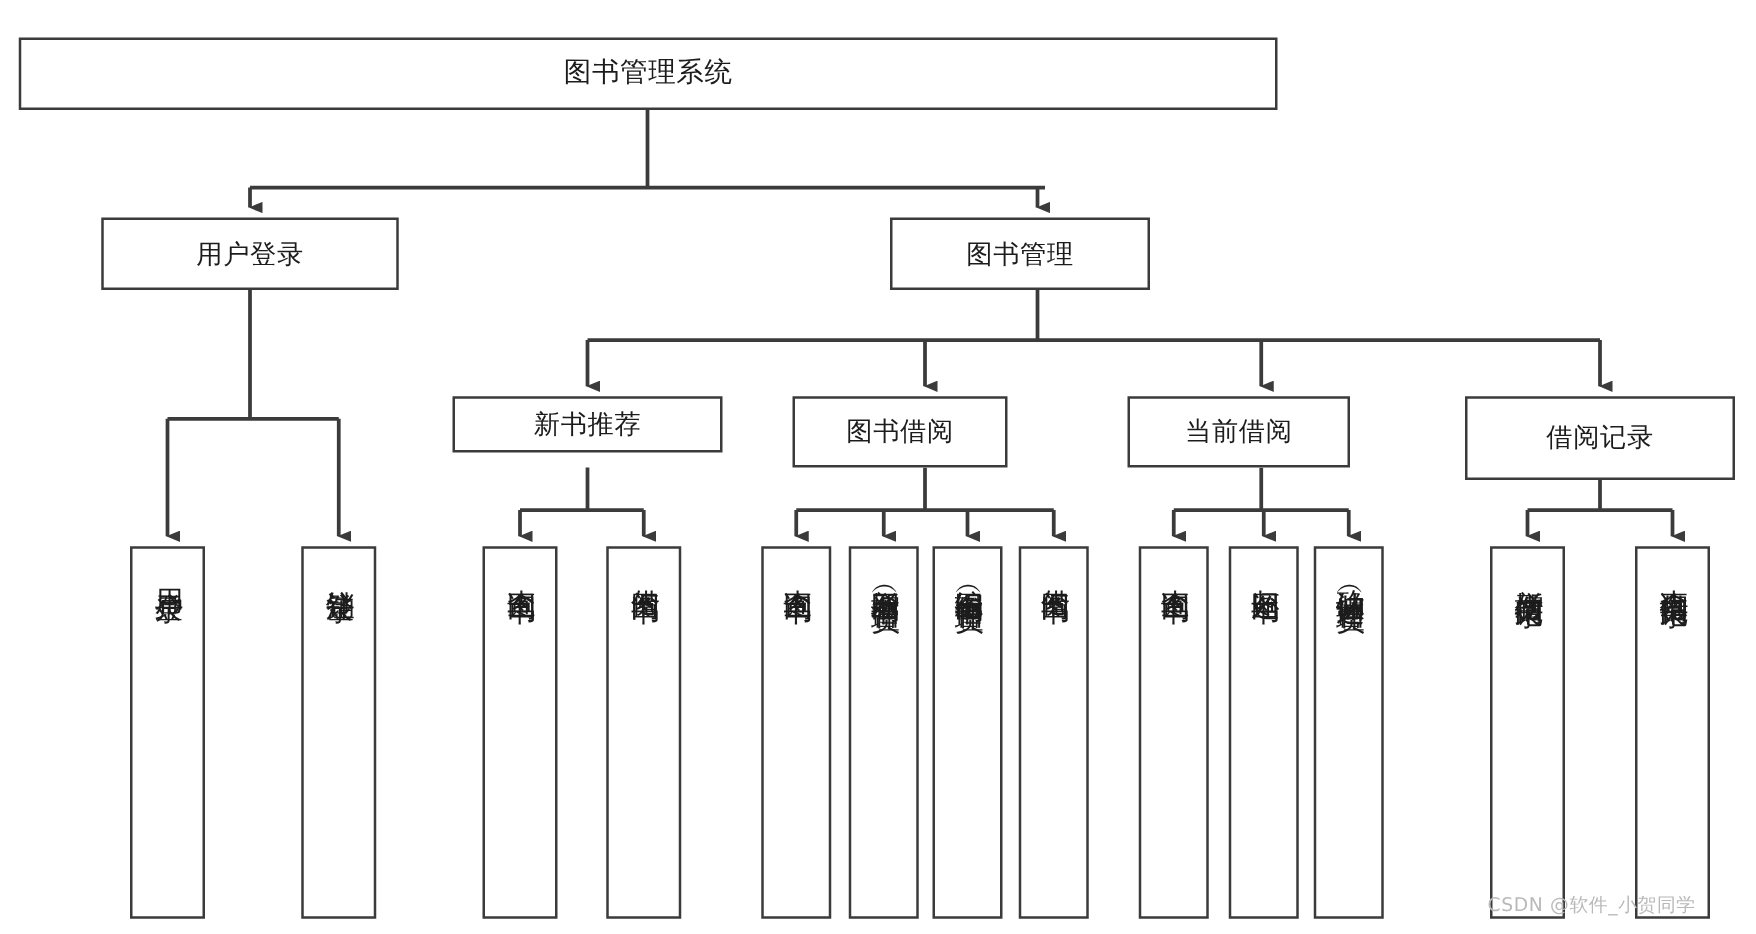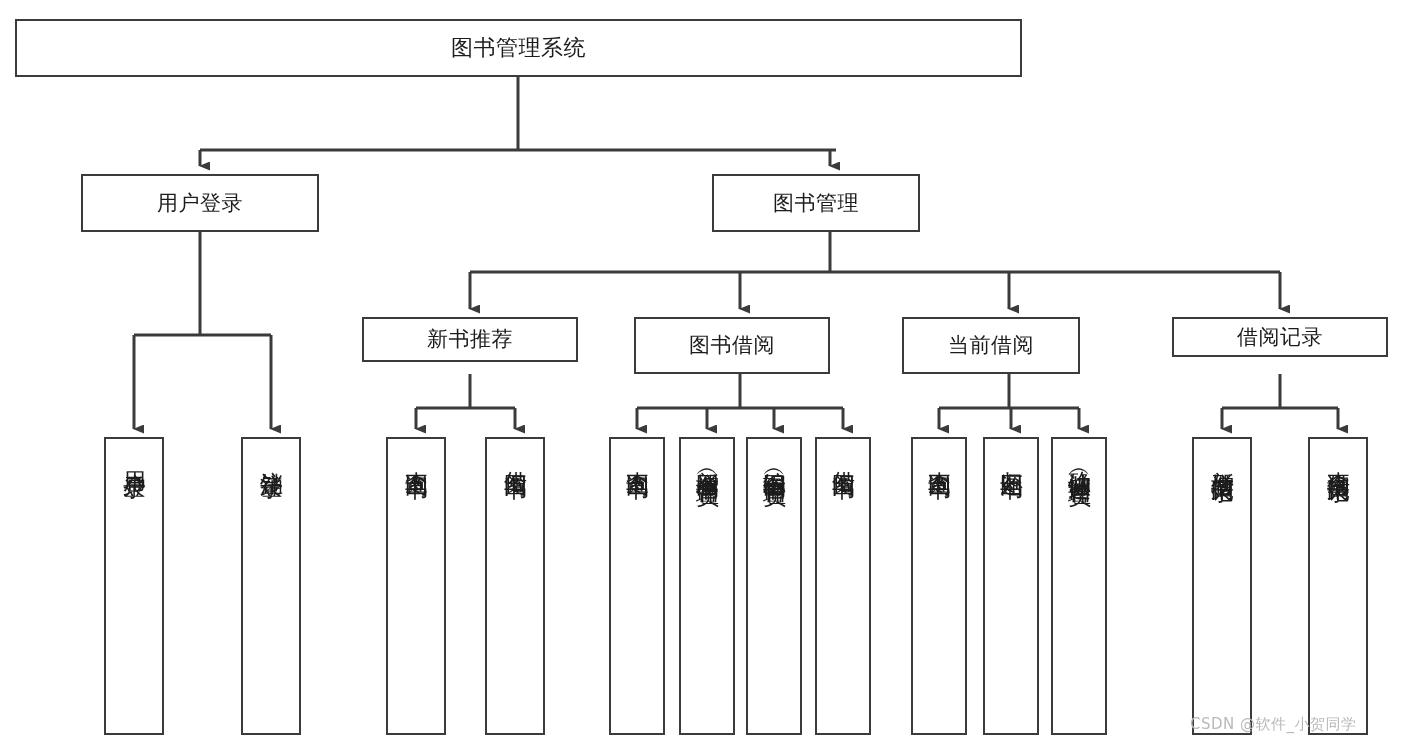--- a/index.html
+++ b/index.html
@@ -116,45 +116,45 @@
       <path d="M1011,408 L1011,429" marker-end="url(#arrow)"></path>
       <path d="M1079,408 L1079,429" marker-end="url(#arrow)"></path>
 
       <path d="M1280,374 L1280,408"></path>
       <path d="M1222,408 L1338,408"></path>
       <path d="M1222,408 L1222,429" marker-end="url(#arrow)"></path>
       <path d="M1338,408 L1338,429" marker-end="url(#arrow)"></path>
     </g>
   </svg>
 
-  <div class="node root horizontal" style="left:15px; top:19px; width:1007px; height:58px;">
+  <div class="node root horizontal" style="left:15px; top:30px; width:1007px; height:58px;">
     <span class="node-label">图书管理系统</span>
   </div>
 
   <div class="node horizontal" style="left:81px; top:174px; width:238px; height:58px;">
     <span class="node-label">用户登录</span>
   </div>
 
   <div class="node horizontal" style="left:712px; top:174px; width:208px; height:58px;">
     <span class="node-label">图书管理</span>
   </div>
 
   <div class="node horizontal" style="left:362px; top:317px; width:216px; height:45px;">
     <span class="node-label">新书推荐</span>
   </div>
 
-  <div class="node horizontal" style="left:634px; top:317px; width:196px; height:57px;">
+  <div class="node horizontal" style="left:634px; top:317px; width:172px; height:57px;">
     <span class="node-label">图书借阅</span>
   </div>
 
   <div class="node horizontal" style="left:902px; top:317px; width:178px; height:57px;">
     <span class="node-label">当前借阅</span>
   </div>
 
-  <div class="node horizontal" style="left:1172px; top:317px; width:216px; height:40px;">
+  <div class="node horizontal" style="left:1172px; top:317px; width:216px; height:67px;">
     <span class="node-label">借阅记录</span>
   </div>
 
   <div class="node vertical" style="left:104px; top:437px; width:60px; height:298px;">
     <span class="node-label">用户登录</span>
   </div>
 
   <div class="node vertical" style="left:241px; top:437px; width:60px; height:298px;">
     <span class="node-label">注销登录</span>
   </div>

